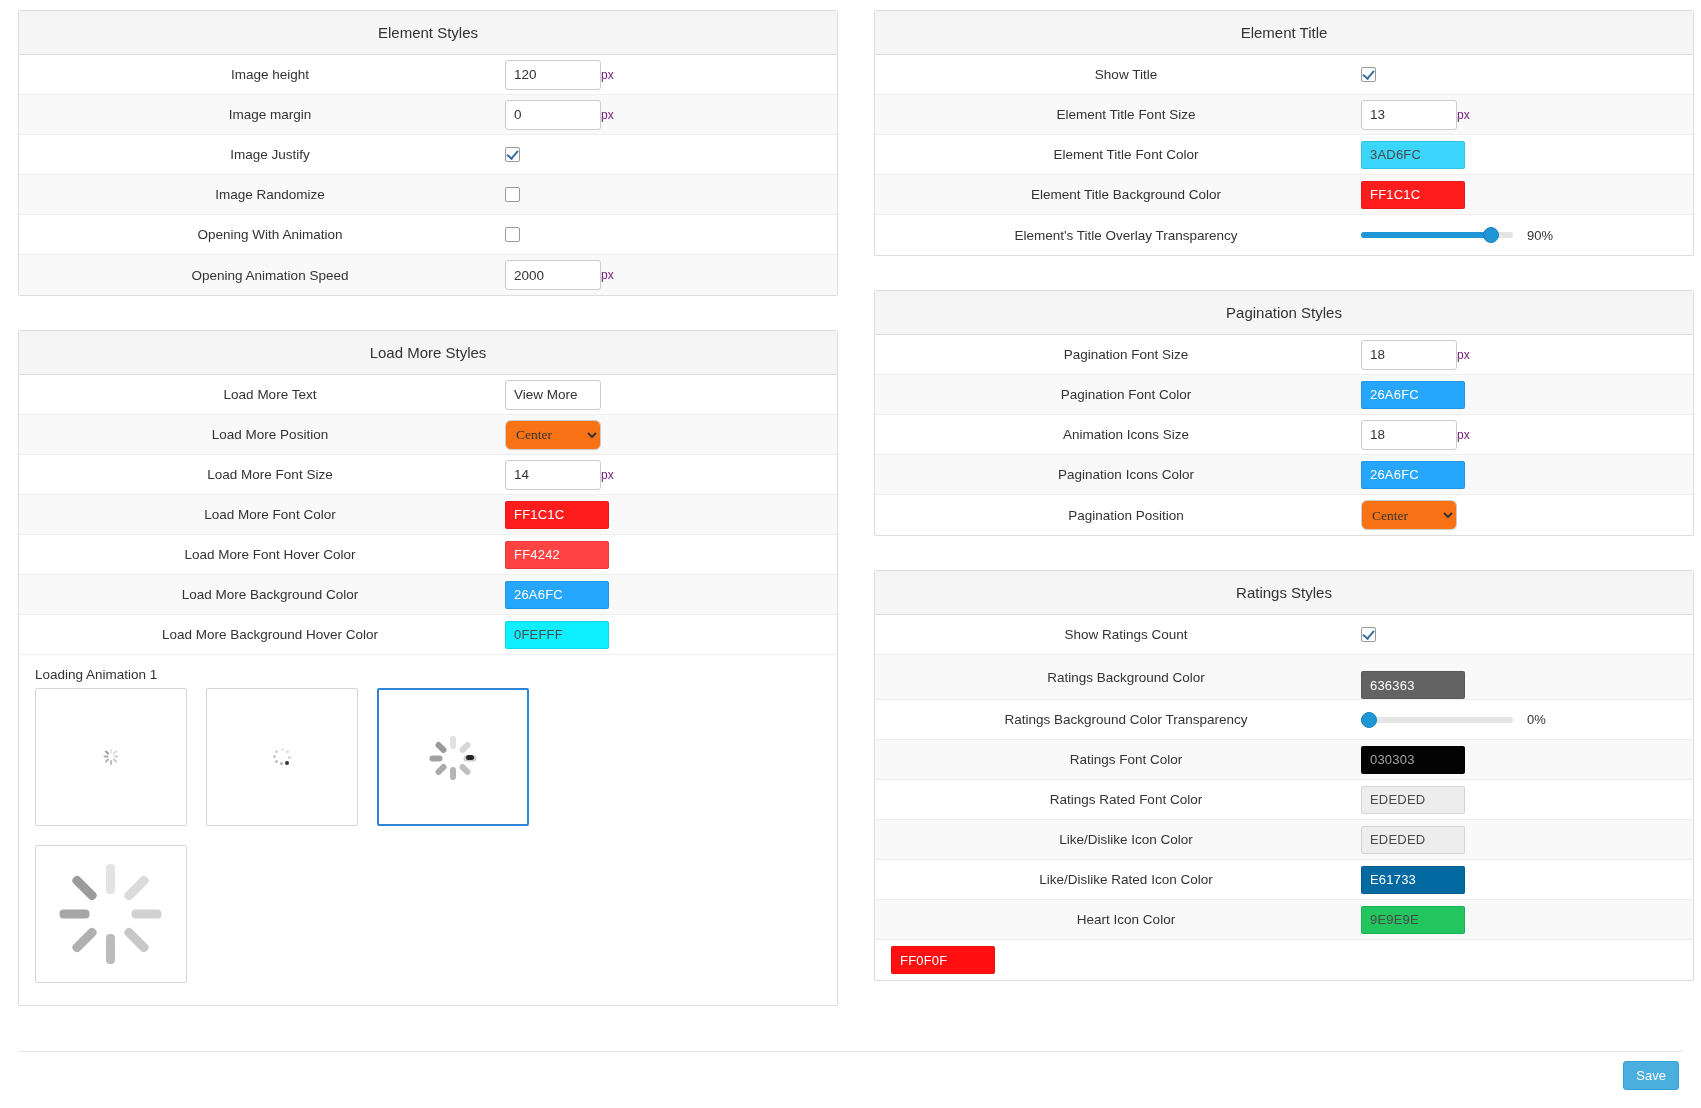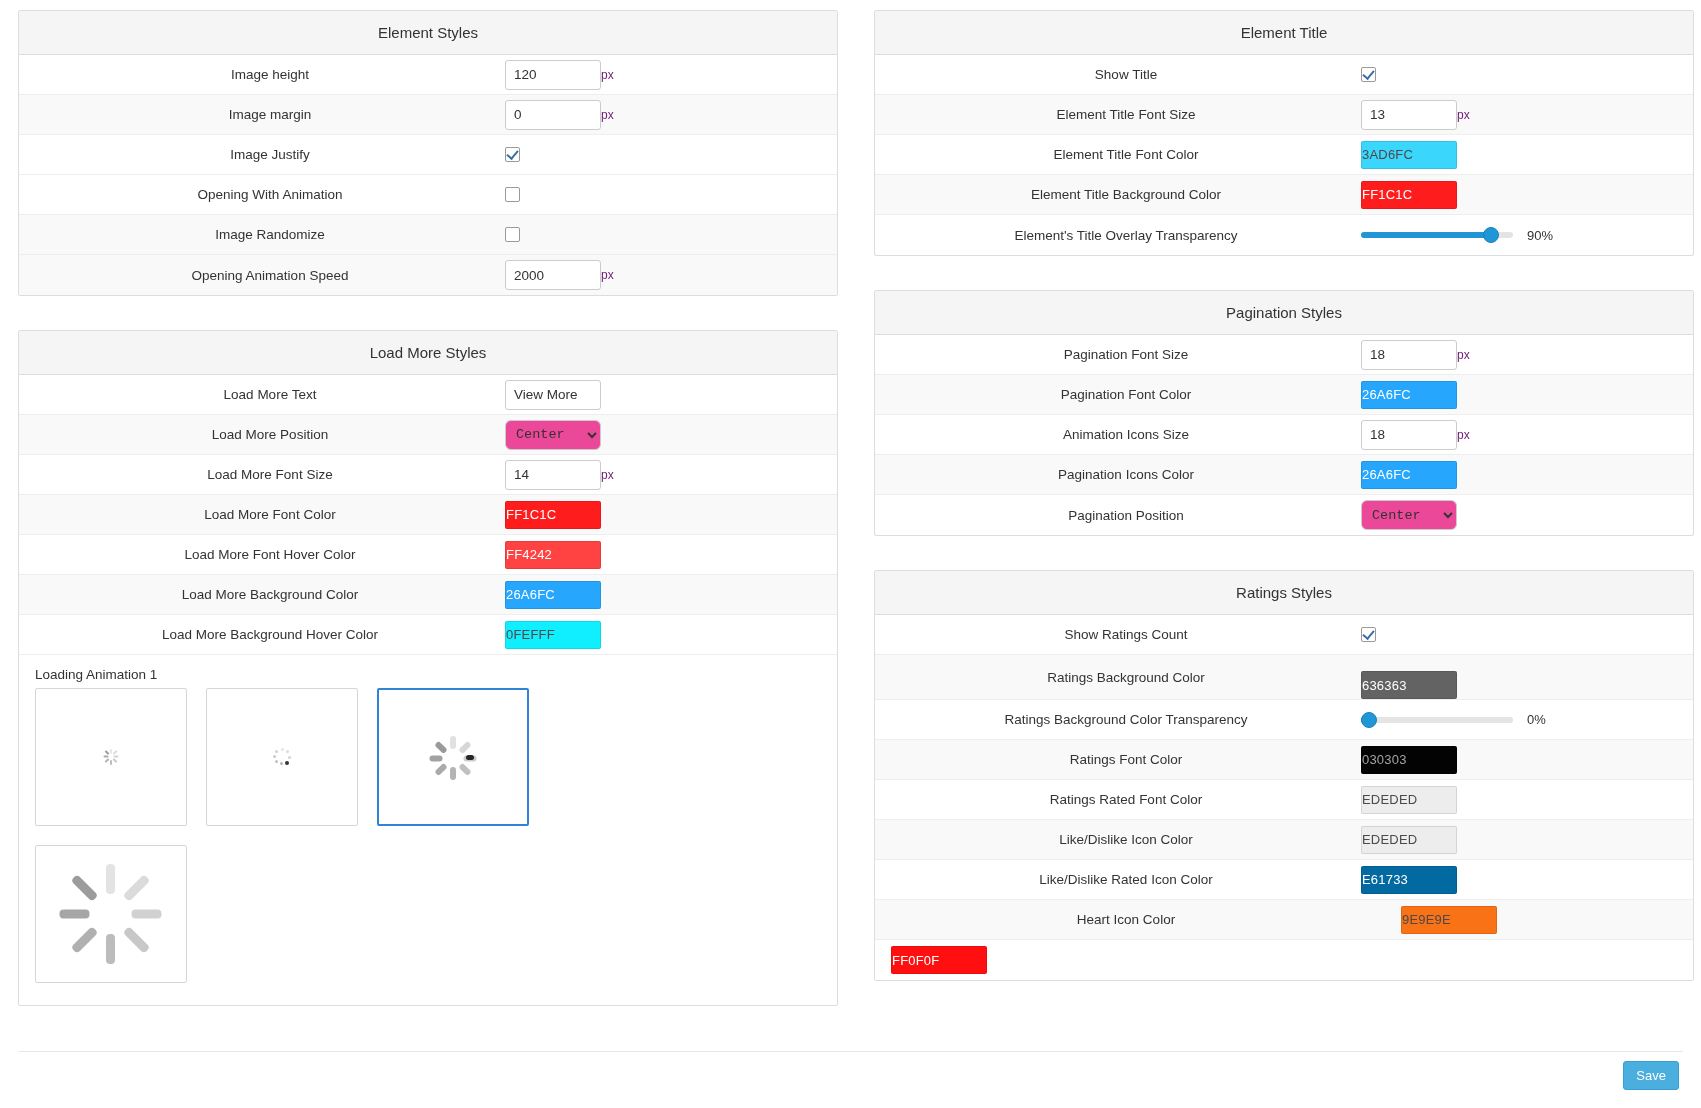--- a/index.html
+++ b/index.html
@@ -71,26 +71,26 @@
     font-family: "Liberation Sans", sans-serif;
     font-size: 13.5px;
     color: #333333;
     background: #ffffff;
     width: 96px;
   }
   .unit { font-size: 12px; color: #701a75; }
 
   .colorbox {
     height: 28px;
-    width: 96px;
+    width: 104px;
     border: 1px solid rgba(0,0,0,0.10);
     border-radius: 2px;
     display: flex;
     align-items: center;
-    padding-left: 0;
+    padding-left: 8px;
     font-size: 13px;
     font-family: "Liberation Sans", sans-serif;
     letter-spacing: 0.2px;
   }
 
   .checkbox {
     width: 15px; height: 15px;
     border: 1px solid #9a9a9a;
     border-radius: 2px;
     background: #ffffff;
@@ -105,22 +105,22 @@
     border-right: 2px solid #3a6ea5;
     border-bottom: 2px solid #3a6ea5;
     transform: rotate(40deg);
   }
 
   select.sel {
     height: 30px;
     width: 96px;
     border: 1px solid #cccccc;
     border-radius: 6px;
-    background: #ec4899;
-    font-family: Liberation Mono, monospace;
+    background: #f97316;
+    font-family: Liberation Serif, serif;
     font-size: 13.5px;
     color: #333333;
     padding-left: 6px;
   }
 
   .slider-wrap { display: flex; align-items: center; gap: 14px; }
   .slider {
     position: relative;
     width: 152px;
     height: 6px;
@@ -233,29 +233,29 @@
             </div>
           </div>
 
           <div class="row">
             <div class="row-label">Image Justify</div>
             <div class="row-control">
               <span class="checkbox checked"></span>
             </div>
           </div>
 
+          <div class="row striped">
+            <div class="row-label">Image Randomize</div>
+            <div class="row-control">
+              <span class="checkbox"></span>
+            </div>
+          </div>
+
           <div class="row">
             <div class="row-label">Opening With Animation</div>
-            <div class="row-control">
-              <span class="checkbox"></span>
-            </div>
-          </div>
-
-          <div class="row striped">
-            <div class="row-label">Image Randomize</div>
             <div class="row-control">
               <span class="checkbox"></span>
             </div>
           </div>
 
           <div class="row striped">
             <div class="row-label">Opening Animation Speed</div>
             <div class="row-control">
               <input type="text" class="txt" value="2000" style="">
               <span class="unit">px</span>
@@ -535,21 +535,21 @@
           <div class="row">
             <div class="row-label">Like/Dislike Rated Icon Color</div>
             <div class="row-control">
               <div class="colorbox" id="cb-like-rated" style="background: #0369a1; color: rgb(255, 255, 255);">E61733</div>
             </div>
           </div>
 
           <div class="row striped">
             <div class="row-label">Heart Icon Color</div>
             <div class="row-control">
-              <div class="colorbox" id="cb-heart" style="background: #f97316; color: rgb(74, 74, 74); margin-left: 40px;">9E9E9E</div>
+              <div class="colorbox" id="cb-heart" style="background: #22c55e; color: rgb(74, 74, 74);">9E9E9E</div>
             </div>
           </div>
 
           <div class="row">
             <div class="row-control">
               <div class="colorbox" id="cb-heart-rated" style="background: rgb(255, 15, 15); color: rgb(255, 255, 255);">FF0F0F</div>
             </div>
           </div>
 
         </div>

